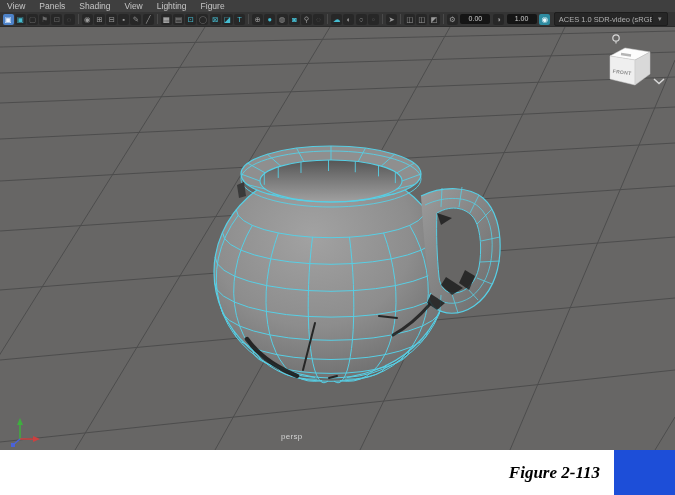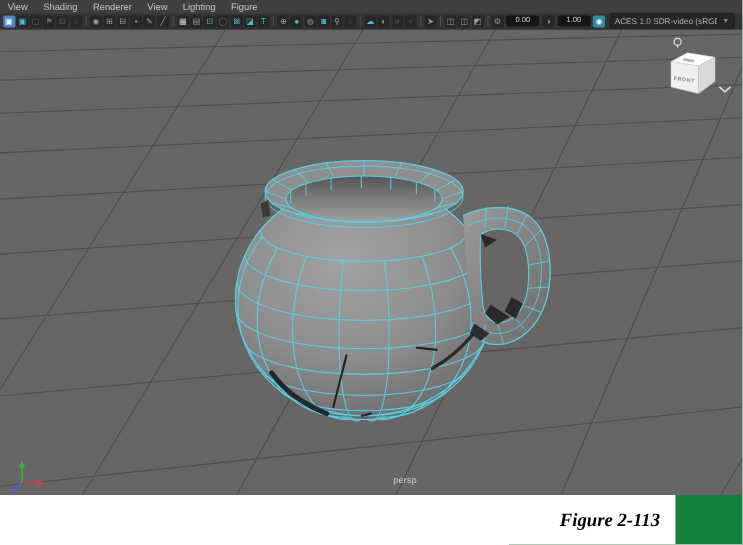--- a/index.html
+++ b/index.html
@@ -1,16 +1,16 @@
 <!DOCTYPE html>
 <html><head>
 <meta charset="utf-8">
 <style>
   html,body{margin:0;padding:0;background:#ffffff;}
-  .page{position:relative;width:675px;height:495px;background:#15803d;overflow:hidden;
+  .page{position:relative;width:675px;height:495px;background:#1d4ed8;overflow:hidden;
         font-family:"Liberation Sans",sans-serif;}
   
   .menubar{position:absolute;left:0;top:0;width:675px;height:12px;background:#3f3f3f;
            display:flex;align-items:center;font-size:8.5px;color:#c6c6c6;}
   .menubar span{padding:0 7px;cursor:default;}
   .toolbar{position:absolute;left:0;top:12px;width:675px;height:15px;background:#343434;
            display:flex;align-items:center;padding:0 2px;box-sizing:border-box;
            border-bottom:1px solid #2a2a2a;}
   .ico{flex:0 0 auto;width:11px;height:11px;margin:0 .6px;background:#272727;border-radius:2px;
        font-size:7.5px;line-height:11px;text-align:center;color:#9a9a9a;overflow:hidden;}
@@ -22,39 +22,39 @@
   .ico.cm{background:#2e8ba0;color:#e9f8fb;}
   .sep{flex:0 0 auto;width:1px;height:10px;background:#4a4a4a;margin:0 2.5px;}
   .numfield{flex:0 0 auto;width:30px;height:10px;margin:0 2px;background:#151515;border-radius:2px;
             font-size:7px;line-height:10px;text-align:center;color:#cfcfcf;}
   .dropdown{flex:0 0 auto;width:112px;height:12px;margin-left:3px;background:#262626;border:1px solid #1d1d1d;
             border-radius:2px;display:flex;align-items:center;}
   .dropdown .ddtext{flex:1;font-size:7.5px;color:#b0b0b0;padding-left:4px;white-space:nowrap;overflow:hidden;}
   .dropdown .caret{flex:0 0 14px;text-align:center;font-size:7px;color:#8f8f8f;border-left:1px solid #1d1d1d;}
   
   .viewport{position:absolute;left:0;top:27px;width:675px;height:423px;background:#676665;overflow:hidden;}
-  .persp-label{position:absolute;left:307px;top:405px;width:72px;text-align:right;
+  .persp-label{position:absolute;left:281px;top:405px;width:72px;text-align:left;
                font-size:8px;color:#d2d2d2;letter-spacing:.3px;}
   .viewcube{position:absolute;left:600px;top:2px;}
   
   .caption{position:absolute;left:0;top:450px;width:614px;height:45px;background:#ffffff;
            display:flex;align-items:center;justify-content:flex-end;
            font-family:"Liberation Serif",serif;font-style:italic;font-weight:bold;
            font-size:17px;color:#000000;}
   .caption .figlabel{margin-right:14px;}
 </style>
 </head>
 <body>
 
 <div class="page">
 
   <div class="menubar">
     <span>View</span>
+    <span>Panels</span>
     <span>Shading</span>
-    <span>Renderer</span>
     <span>View</span>
     <span>Lighting</span>
     <span>Figure</span>
   </div>
 
   <div class="toolbar">
     <div style="display:flex;align-items:center;">
         <div class="ico selected">▣</div>
         <div class="ico teal">▣</div>
         <div class="ico dim">▢</div>

